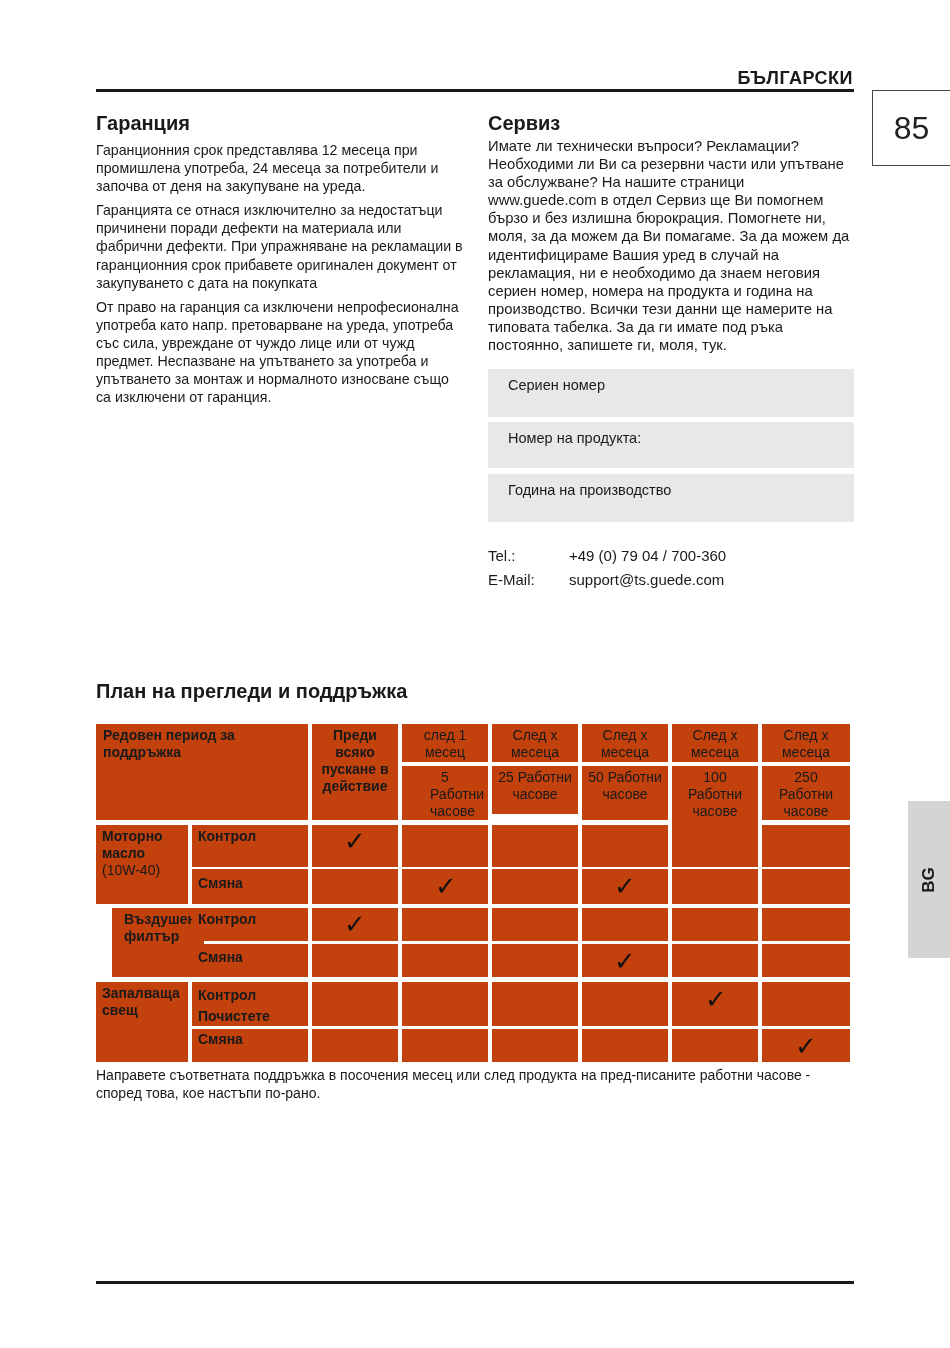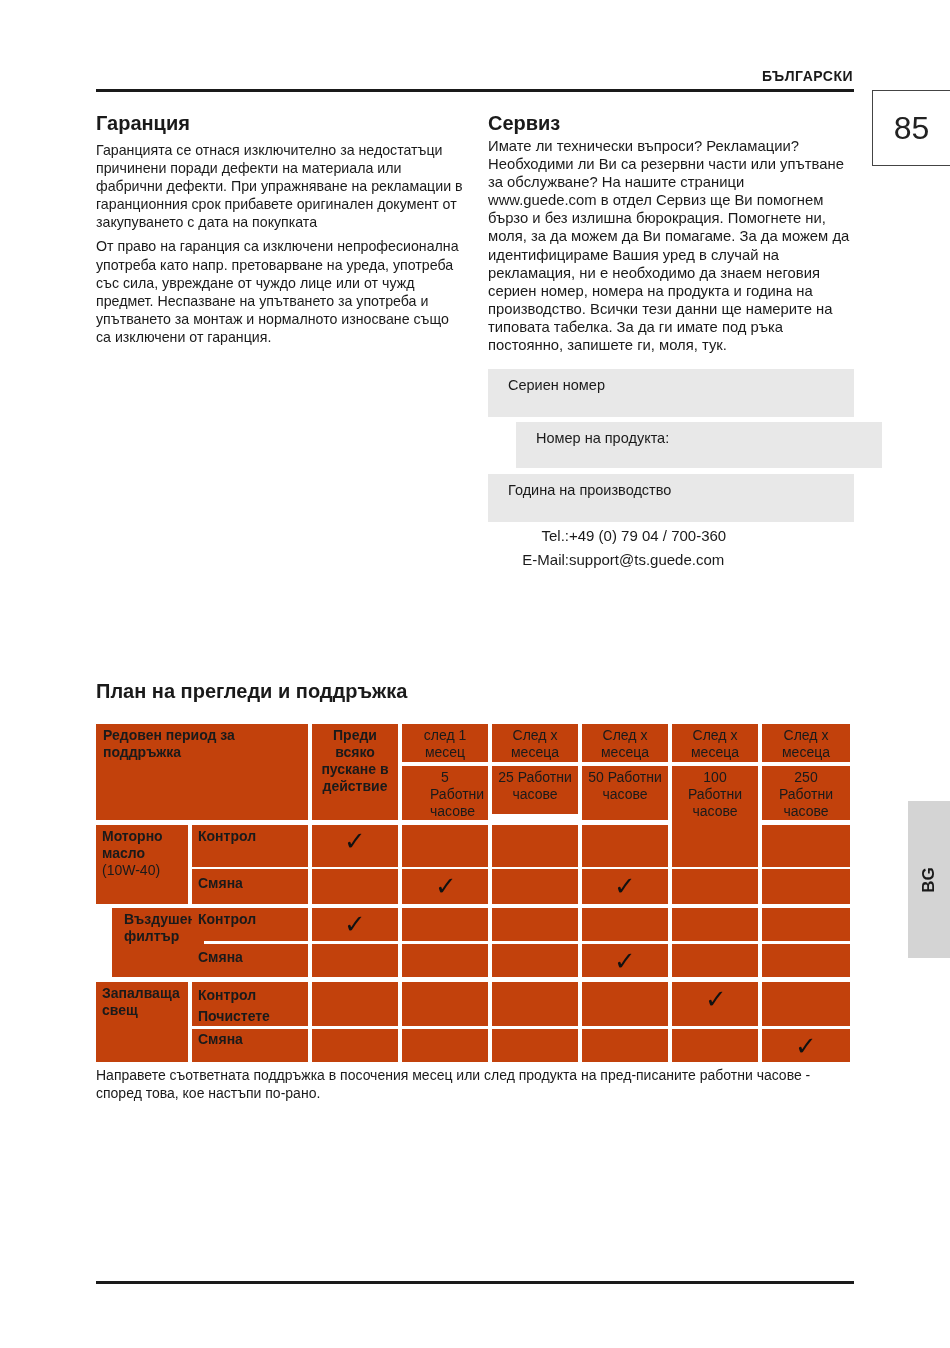--- a/index.html
+++ b/index.html
@@ -1,32 +1,32 @@
 <!DOCTYPE html>
 <html><head>
 <meta charset="utf-8">
 <style>
   html, body { margin:0; padding:0; background:#ffffff; }
   body { width:950px; height:1348px; position:relative; overflow:hidden;
          font-family:"Liberation Sans", sans-serif; color:#1a1a1a; }
   .lang-header { position:absolute; left:96px; width:757px; top:68px; text-align:right;
-                 font-weight:bold; font-size:14px; letter-spacing:0.5px; }
+                 font-weight:bold; font-size:18px; letter-spacing:0.5px; }
   .top-rule { position:absolute; left:96px; width:758px; top:89px; height:3px; background:#1a1a1a; }
   .page-box { position:absolute; left:872px; top:90px; width:78px; height:76px;
               border:1px solid #444; border-right:none; box-sizing:border-box;
               display:flex; align-items:center; justify-content:center;
               font-size:32px; color:#222; }
   .col { position:absolute; top:112px; }
   .col-left { left:96px; width:370px; }
   .col-right { left:488px; width:366px; }
   h2.sec { margin:0 0 6px 0; font-size:20px; font-weight:bold; }
   p.body { margin:0 0 6px 0; font-size:14.2px; line-height:18.1px; }
   .field { background:#e8e8e8; margin-top:0; padding:8px 20px; box-sizing:border-box;
            font-size:14.5px; }
-  .contact { position:absolute; left:488px; top:524px; font-size:15px; line-height:23.5px;text-align:right; }
+  .contact { position:absolute; left:488px; top:544px; font-size:15px; line-height:23.5px; }
   .contact .row { display:flex; }
   .contact .lbl { width:81px; }
   .maint-title { position:absolute; left:96px; top:680px; margin:0; font-size:20px; font-weight:bold; }
   .cell { position:absolute; background:#c2410c; box-sizing:border-box; font-size:14px; line-height:17px; }
   .cell.b { font-weight:bold; }
   .cell.center { text-align:center; }
   .cell.pad { padding:3px 6px; }
   .check { position:absolute; font-size:26px; line-height:26px; color:#111; font-family:"DejaVu Sans", sans-serif; }
   .footnote { position:absolute; left:96px; top:1066px; width:760px; font-size:14px; line-height:18px; }
   .bottom-rule { position:absolute; left:96px; width:758px; top:1281px; height:3px; background:#1a1a1a; }
@@ -36,33 +36,34 @@
 </style>
 </head>
 <body>
 
 <div class="lang-header">БЪЛГАРСКИ</div>
 <div class="top-rule"></div>
 <div class="page-box">85</div>
 
 <section class="col col-left">
   <h2 class="sec">Гаранция</h2>
+  <p class="body">Гаранционния срок представлява 12 месеца при промишлена употреба, 24 месеца за потребители и започва от деня на закупуване на уреда.</p>
   <p class="body">Гаранцията се отнася изключително за недостатъци причинени поради дефекти на материала или фабрични дефекти. При упражняване на рекламации в гаранционния срок прибавете оригинален документ от закупуването с дата на покупката</p>
   <p class="body">От право на гаранция са изключени непрофесионална употреба като напр. претоварване на уреда, употреба със сила, увреждане от чуждо лице или от чужд предмет. Неспазване на упътването за употреба и упътването за монтаж и нормалното износване също са изключени от гаранция.</p>
 </section>
 
 <section class="col col-right">
   <h2 class="sec" style="margin-bottom:2px">Сервиз</h2>
   <p class="body" style="font-size:14.8px;">Имате ли технически въпроси? Рекламации? Необходими ли Ви са резервни части или упътване за обслужване? На нашите страници www.guede.com в отдел Сервиз ще Ви помогнем бързо и без излишна бюрокрация. Помогнете ни, моля, за да можем да Ви помагаме. За да можем да идентифицираме Вашия уред в случай на рекламация, ни е необходимо да знаем неговия сериен номер, номера на продукта и година на производство. Всички тези данни ще намерите на типовата табелка. За да ги имате под ръка постоянно, запишете ги, моля, тук.</p>
 </section>
 
 <div class="field" style="position:absolute;left:488px;top:369px;width:366px;height:48px;">
   <span>Сериен номер</span>
 </div>
-<div class="field" style="position:absolute;left:488px;top:422px;width:366px;height:46px;margin-left:28px;">
+<div class="field" style="position:absolute;left:488px;top:422px;width:366px;height:46px;">
   <span>Номер на продукта:</span>
 </div>
 <div class="field" style="position:absolute;left:488px;top:474px;width:366px;height:48px;">
   <span>Година на производство</span>
 </div>
 
 <div class="contact">
   <div class="row">
     <span class="lbl">Tel.:</span>
     <span>+49 (0) 79 04 / 700-360</span>

